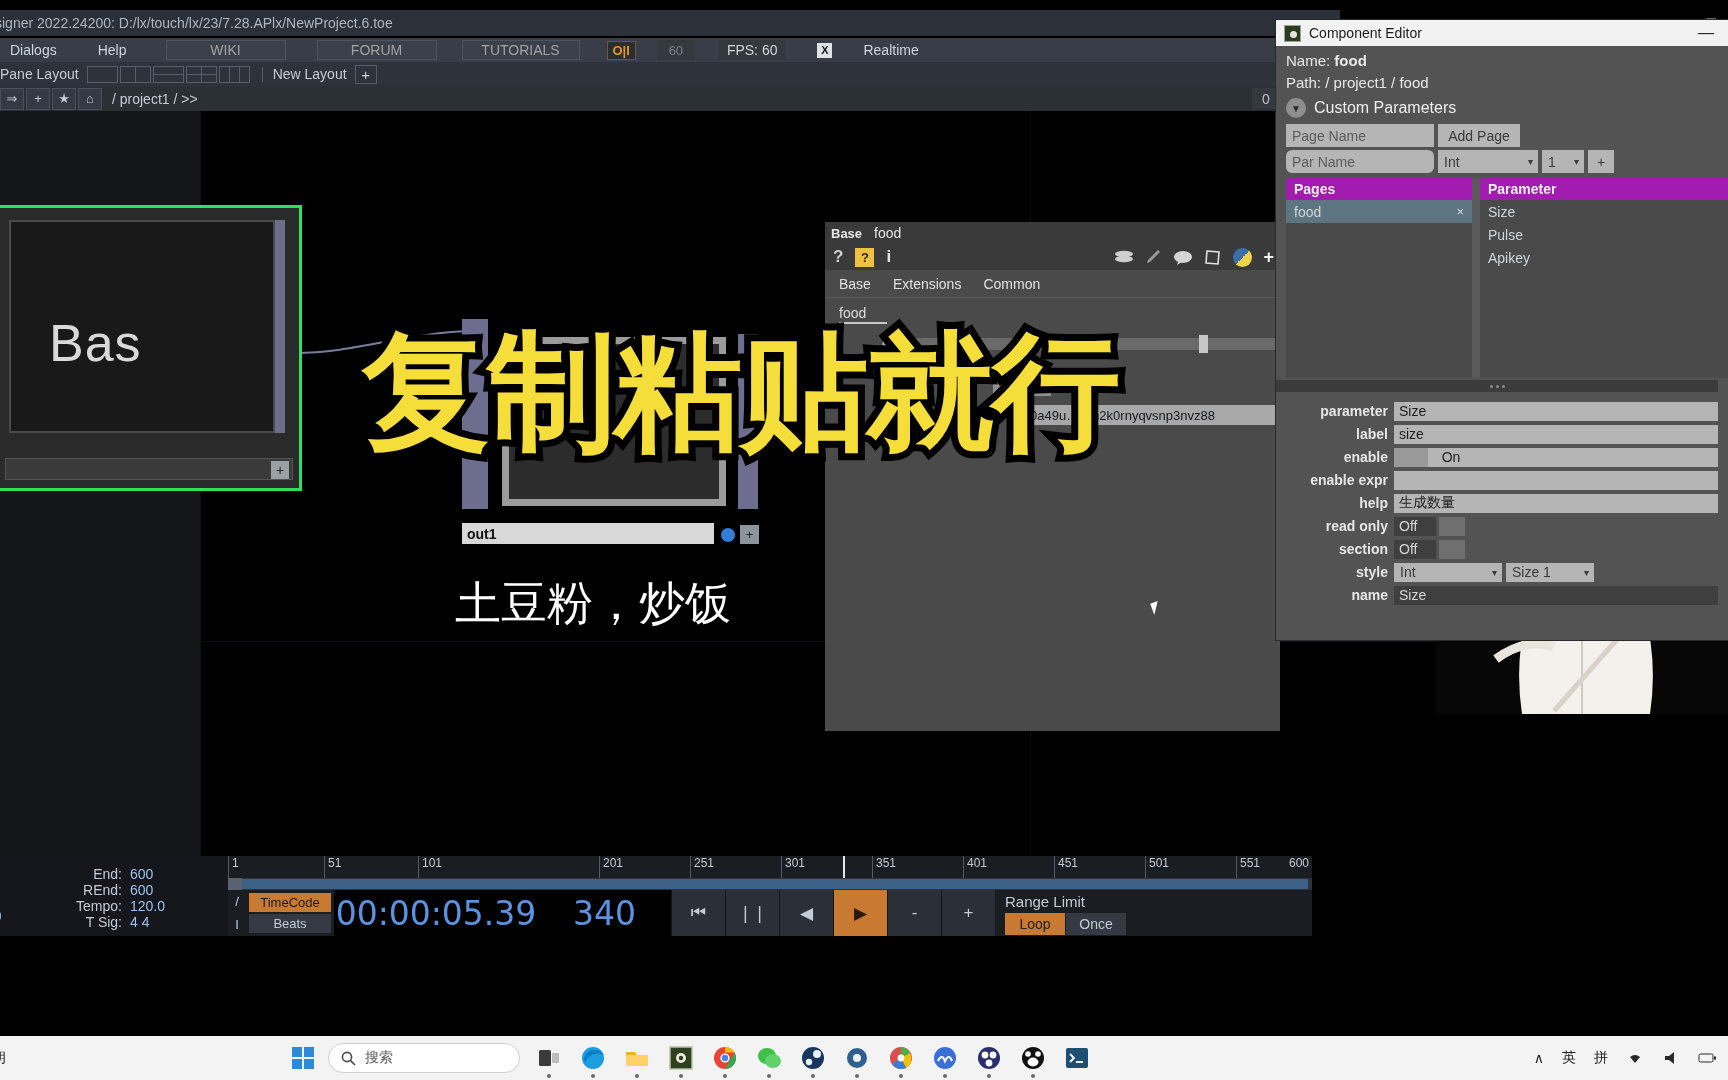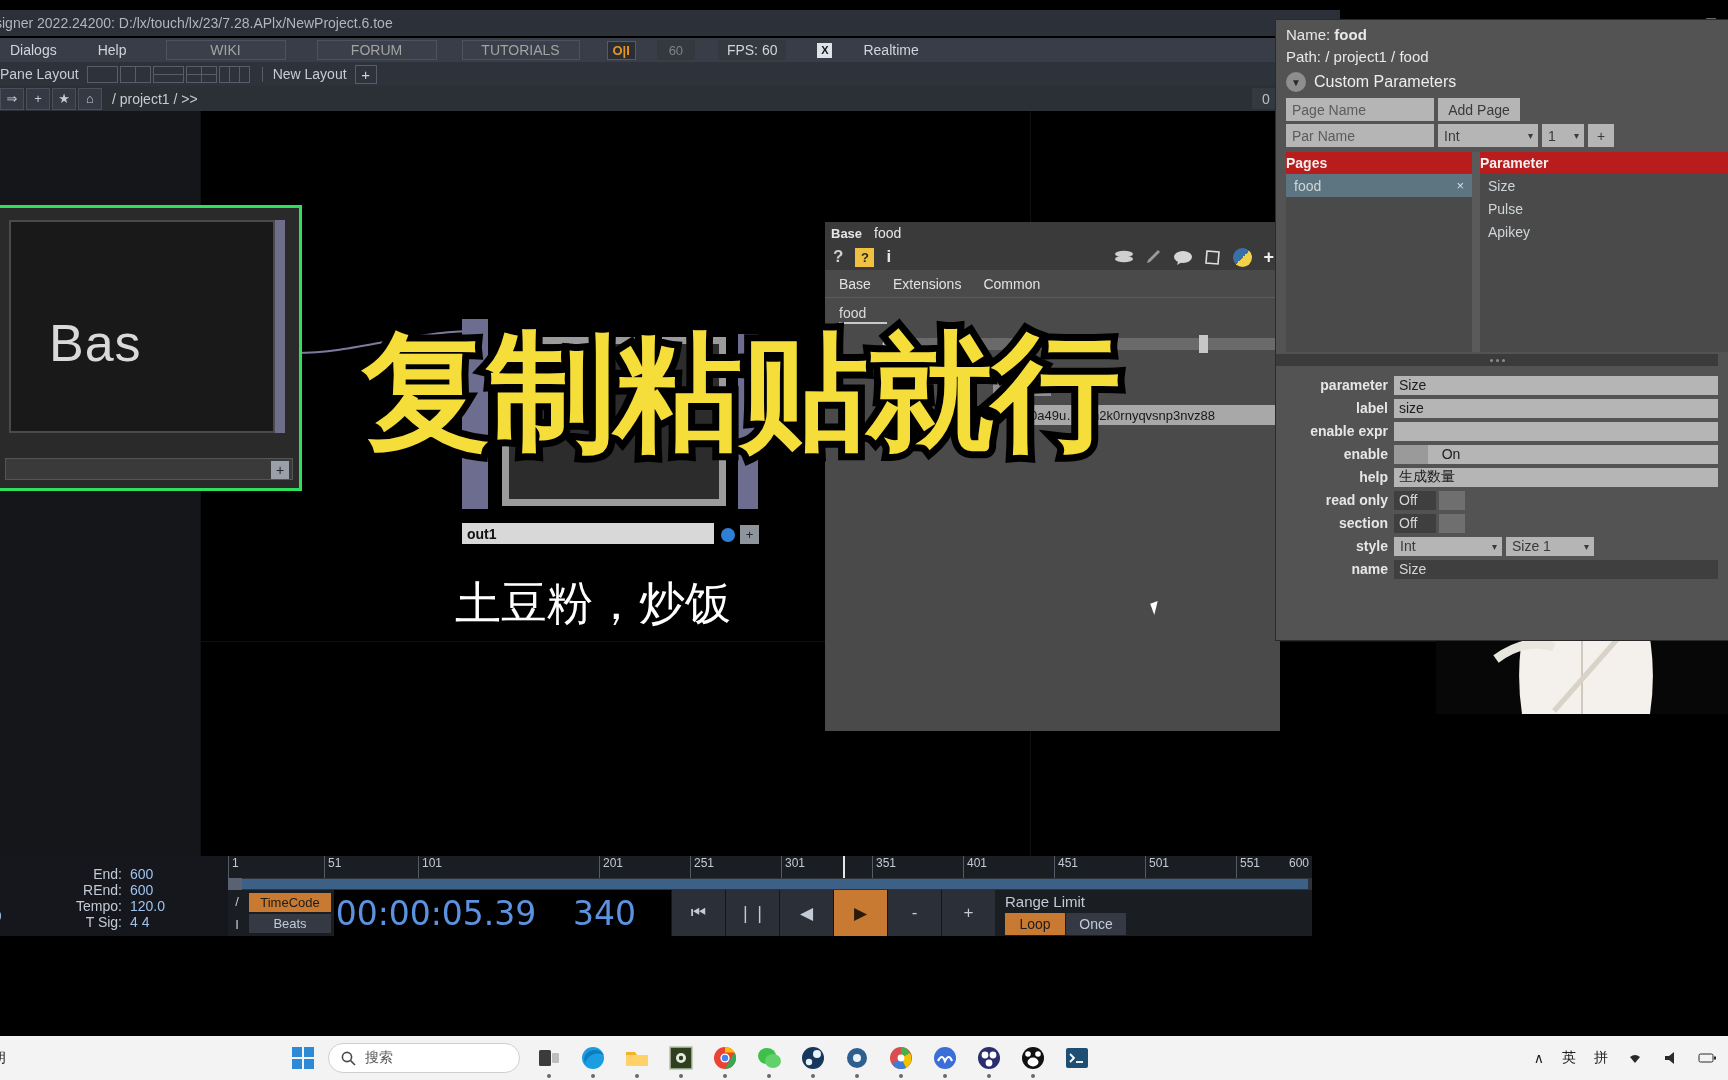--- a/index.html
+++ b/index.html
@@ -158,22 +158,22 @@
   .cp-title { font-size:16px; color:#eee; }
   .inrow { display:flex; gap:4px; margin-bottom:3px; }
   .gfield { background:#b5b5b5; color:#5c5c5c; font-size:14px; height:23px;
       display:flex; align-items:center; padding-left:6px; }
   .gbtn { background:#b5b5b5; color:#3a3a3a; font-size:14px; height:23px;
       display:flex; align-items:center; justify-content:center; }
   .selbox { background:#b5b5b5; color:#3a3a3a; font-size:14px; height:23px;
       display:flex; align-items:center; padding-left:6px; position:relative; }
   .selbox::after { content:"\25BE"; position:absolute; right:5px; font-size:10px; }
   .cols { display:flex; margin-top:5px; }
-  .colhdr { background:#b91c1c; color:#f0f0f0; font-size:14px; font-weight:bold;
-      height:22px; display:flex; align-items:center; }
+  .colhdr { background:#a21caf; color:#f0f0f0; font-size:14px; font-weight:bold;
+      height:22px; display:flex; align-items:center; padding-left:8px; }
   .listbody { background:#4a4a4a; height:178px; }
   .lrow { height:23px; display:flex; align-items:center; padding-left:8px;
       font-size:14px; color:#cfd6da; }
   .lrow.sel { background:#5d7580; }
   .lrow .x { margin-left:auto; margin-right:8px; color:#dcdcdc; font-size:13px; }
   .grip { height:12px; background:#3b3b3b; display:flex; align-items:center;
       justify-content:center; gap:3px; margin-top:2px; }
   .grip i { width:3px; height:3px; background:#8d8d8d; border-radius:50%; }
   .erow { display:flex; align-items:center; height:22px; margin-bottom:1px; }
   .erow .elbl { width:118px; text-align:right; padding-right:6px; color:#e6e6e6;
@@ -417,41 +417,46 @@
         <path d="M120,176 q30,20 60,0 l28,26 q14,50 6,103 l-128,0 q-8,-53 6,-103 z" fill="#f4f1ec"></path>
         <path d="M146,178 l0,127" stroke="#cfc9c0" stroke-width="2" fill="none"></path>
         <path d="M236,168 l-118,134" stroke="#d8d2c8" stroke-width="5" fill="none"></path>
         <circle cx="238" cy="166" r="9" fill="#e4ddd2"></circle>
         <path d="M60,250 q30,-22 58,-12" stroke="#e9e5df" stroke-width="9" fill="none"></path>
       </svg>
     </div>
   </div>
 
   <div class="ce">
+    <div class="ce-title">
+      <span class="ce-ico"></span>
+      <span>Component Editor</span>
+      <span class="ce-min">—</span>
+    </div>
     <div class="ce-body">
       <div class="ce-line">
         <span>Name:</span>
         <b>food</b>
       </div>
       <div class="ce-line">
         <span>Path:</span>
         <span>/ project1 / food</span>
       </div>
 
       <div class="cp-row">
         <span class="caret">▼</span>
         <span class="cp-title">Custom Parameters</span>
       </div>
 
       <div class="inrow">
         <div class="gfield" style="width:148px;">Page Name</div>
         <div class="gbtn" style="width:82px;">Add Page</div>
       </div>
       <div class="inrow">
-        <div class="gfield" style="width:148px;">Par Name</div>
+        <div class="gfield" style="width:148px;border-radius:6px;">Par Name</div>
         <div class="selbox" style="width:100px;">Int</div>
         <div class="selbox" style="width:42px;">1</div>
         <div class="gbtn" style="width:26px;">+</div>
       </div>
 
       <div class="cols">
         <div style="width:186px;">
           <div class="colhdr">Pages</div>
           <div class="listbody">
             <div class="lrow sel">
@@ -486,28 +491,28 @@
       <div style="margin-top:8px;width:442px;margin-left:-10px;">
         <div class="erow">
           <span class="elbl">parameter</span>
           <span class="eval">Size</span>
         </div>
         <div class="erow">
           <span class="elbl">label</span>
           <span class="eval">size</span>
         </div>
         <div class="erow">
-          <span class="elbl">enable expr</span>
-          <span class="eval"></span>
-        </div>
-        <div class="erow">
           <span class="elbl">enable</span>
           <span class="eval" style="flex:none;width:34px;background:#9a9a9a;"></span>
           <span class="togg">On</span>
           <span style="flex:1;height:19px;background:#b5b5b5;"></span>
+        </div>
+        <div class="erow">
+          <span class="elbl">enable expr</span>
+          <span class="eval"></span>
         </div>
         <div class="erow">
           <span class="elbl">help</span>
           <span class="eval">生成数量</span>
         </div>
         <div class="erow">
           <span class="elbl">read only</span>
           <span class="eval dark" style="flex:none;width:42px;">Off</span>
           <span class="smallbox"></span>
         </div>

